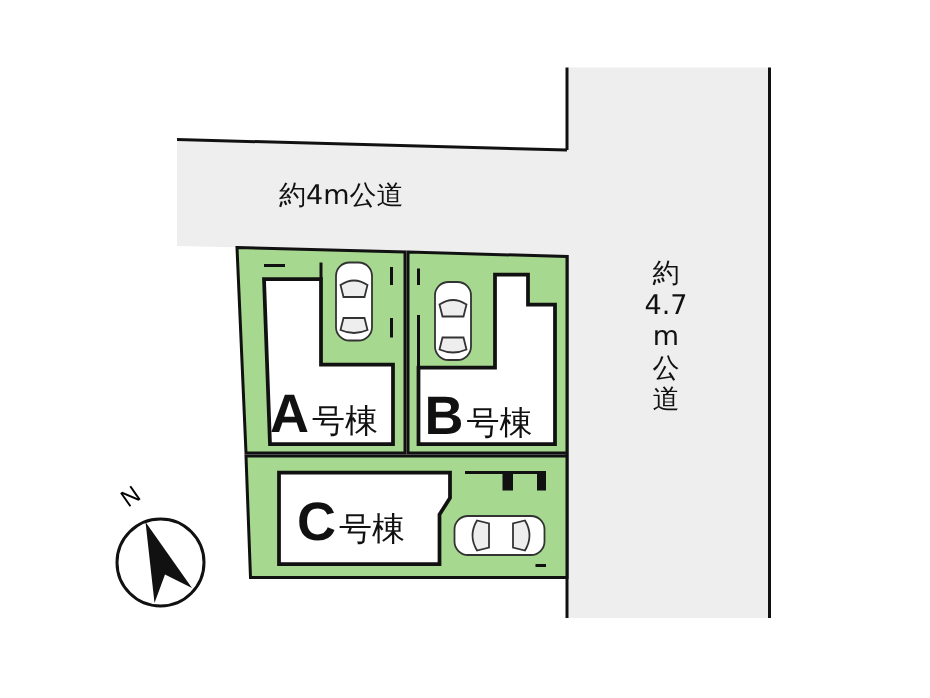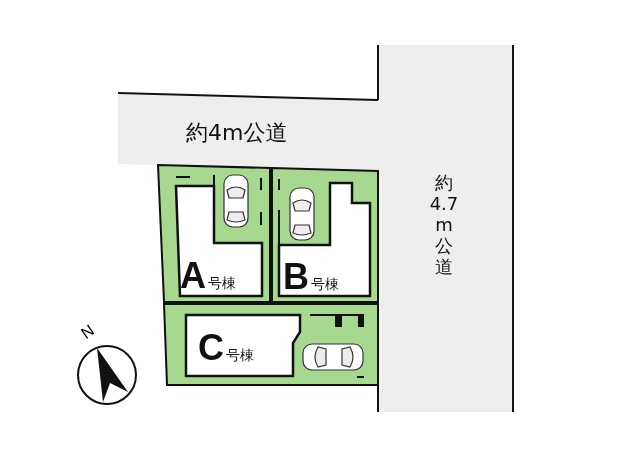--- a/index.html
+++ b/index.html
@@ -1,23 +1,23 @@
 <!DOCTYPE html>
 <html><head>
 <meta charset="utf-8">
 <style>
   html, body { margin:0; padding:0; background:#fff; }
   body { width:620px; height:465px; position:relative; overflow:hidden; font-family:"DejaVu Sans", "Liberation Sans", sans-serif; }
   svg { position:absolute; left:0; top:0; }
   .lbl { position:absolute; color:#111; }
-  .road4 { left:186px; top:118px; font-size:22px;text-align:right; }
+  .road4 { left:186px; top:118px; font-size:18px;text-align:right; }
   .road75 { left:424px; top:172px; font-size:18px; line-height:21px; text-align:center; width:40px; }
   .bld { position:absolute; display:flex; align-items:baseline; color:#111; }
   .bld .big { font-family:"Liberation Sans", sans-serif; font-weight:bold; font-size:36px; line-height:36px; }
-  .bld .small { font-size:14px; margin-left:2px; }
+  .bld .small { font-size:22px; margin-left:2px; }
   .north { position:absolute; left:82px; top:323px; font-size:16px; transform:rotate(-35deg); font-family:"Liberation Sans", sans-serif; }
 </style>
 </head>
 <body>
 
 <svg width="620" height="465" viewBox="0 0 620 465">
 
   <polygon points="378,45 513,45 513,412 378,412" fill="#eeeeee"></polygon>
   <polygon points="118,94 378,100 378,170 118,164" fill="#eeeeee"></polygon>
   <line x1="378" y1="45" x2="378" y2="100" stroke="#111" stroke-width="2"></line>

